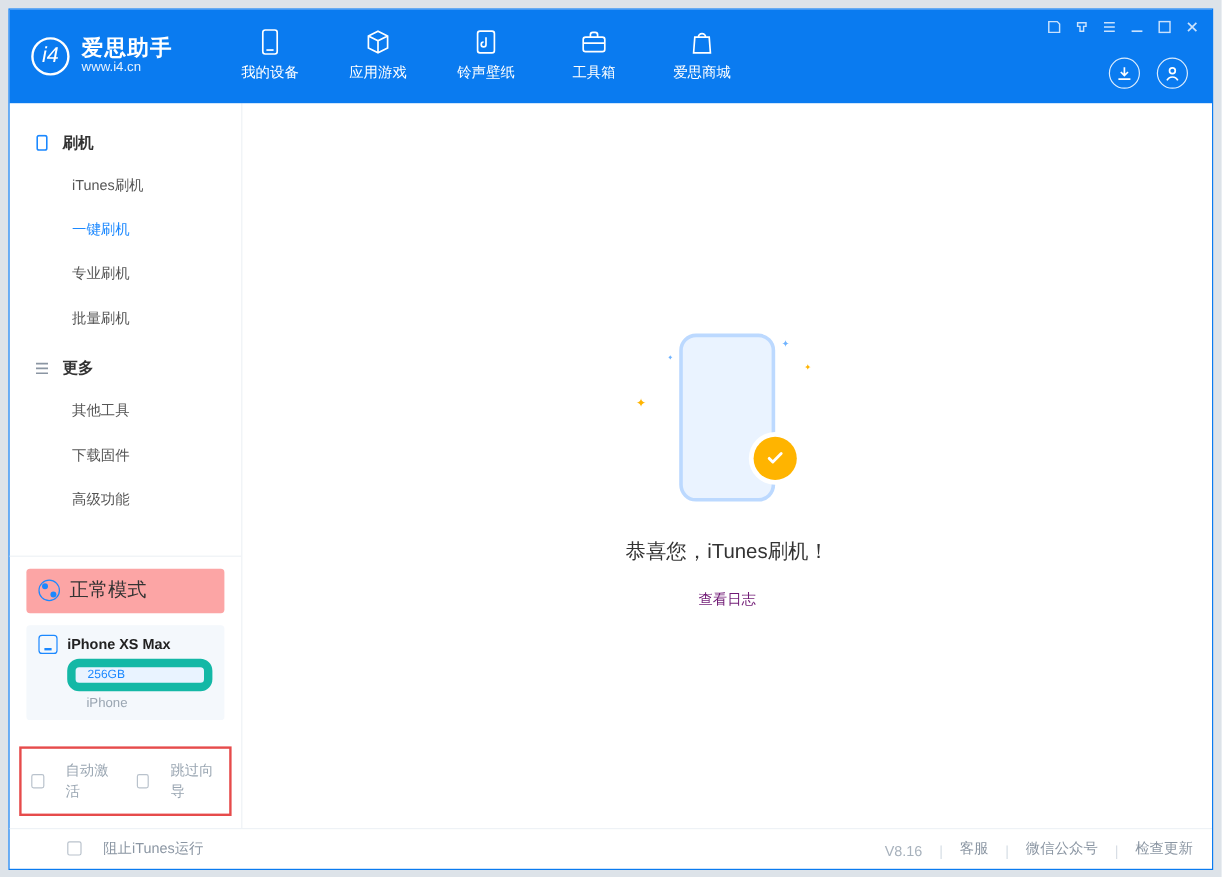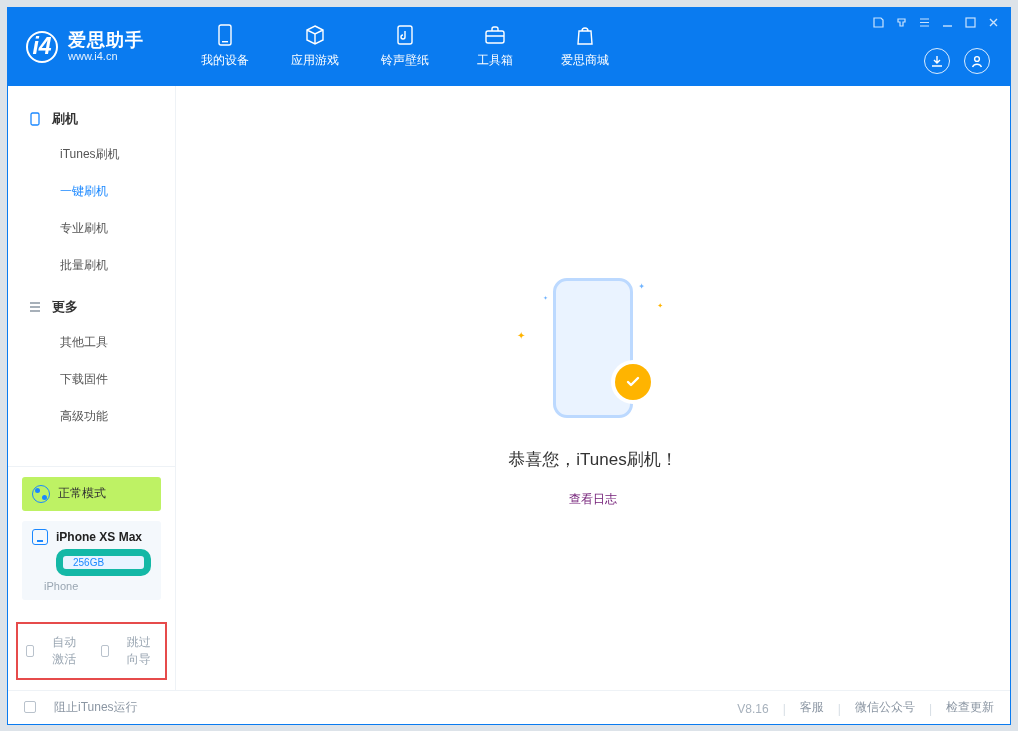--- a/index.html
+++ b/index.html
@@ -1,67 +1,67 @@
 <!DOCTYPE html>
 <html><head>
 <meta charset="utf-8">
 <style>
 * { margin: 0; padding: 0; box-sizing: border-box; font-family: "Microsoft YaHei", "PingFang SC", sans-serif; }
 body { background: #dde3e9; display: flex; align-items: center; justify-content: center; width: 1018px; height: 731px; }
 .window { width: 1004px; height: 718px; background: #fff; border: 1px solid #0a7bf0; display: flex; flex-direction: column; }
 .header { height: 78px; background: linear-gradient(#0a7bf0, #0a7bf0); display: flex; align-items: stretch; color: #fff; position: relative; }
 .logo-block { display: flex; align-items: center; padding: 0 18px; gap: 10px; }
-.logo-circle { width: 32px; height: 32px; border-radius: 50%; border: 2px solid #fff; display: flex; align-items: center; justify-content: center; font-weight: bold; font-size: 23px; font-style: italic; }
+.logo-circle { width: 32px; height: 32px; border-radius: 50%; border: 2px solid #fff; display: flex; align-items: center; justify-content: center; font-weight: normal; font-size: 18px; font-style: italic; }
 .logo-text { display: flex; flex-direction: column; line-height: 1.1; }
 .logo-text .cn { font-size: 18px; font-weight: 600; letter-spacing: 1px; }
 .logo-text .en { font-size: 11px; opacity: .9; }
 .nav-tabs { display: flex; align-items: stretch; margin-left: 18px; }
 .nav-tab { width: 90px; display: flex; flex-direction: column; align-items: center; justify-content: center; gap: 6px; cursor: pointer; font-size: 12px; }
 .nav-tab.active { background: rgba(255,255,255,0.18); }
 .nav-icon { width: 22px; height: 22px; display: flex; align-items: center; justify-content: center; }
 .header-right { position: absolute; right: 10px; top: 8px; display: flex; align-items: center; gap: 10px; font-size: 13px; color: #dfeeff; }
 .header-right-icon { cursor: pointer; opacity: .9; }
 .header-circles { position: absolute; right: 20px; bottom: 12px; display: flex; gap: 14px; }
 .circle-btn { width: 26px; height: 26px; border: 1.5px solid rgba(255,255,255,.85); border-radius: 50%; display: flex; align-items: center; justify-content: center; cursor: pointer; }
 .body { flex: 1; display: flex; min-height: 0; }
-.sidebar { width: 168px; border-right: 1px solid #eef2f6; display: flex; flex-direction: column; }
+.sidebar { width: 194px; border-right: 1px solid #eef2f6; display: flex; flex-direction: column; }
 .side-list { flex: 1; overflow: auto; padding-top: 10px; }
 .side-group { padding: 14px 20px 8px; display: flex; align-items: center; gap: 10px; font-size: 13px; color: #333; font-weight: 600; }
 .side-item { padding: 10px 20px 10px 52px; font-size: 12px; color: #555; cursor: pointer; }
 .side-item.active { color: #1b88ff; }
 .side-group .grp-icon { width: 14px; height: 14px; display: inline-flex; align-items: center; justify-content: center; }
 .device-panel { border-top: 1px solid #eef2f6; padding: 10px 14px; }
-.mode-row { background: #bef264; border-radius: 3px; padding: 8px 10px; display: flex; gap: 8px; font-size: 12px; color: #333; margin-bottom: 10px; }
+.mode-row { background: #fca5a5; border-radius: 3px; padding: 8px 10px; display: flex; align-items: center; gap: 8px; font-size: 16px; color: #333; margin-bottom: 10px; }
 .mode-icon { width: 18px; height: 18px; border-radius: 50%; border: 1.5px solid #1b88ff; display: inline-flex; align-items: center; justify-content: center; position: relative; }
 .mode-icon::before { content: ""; position: absolute; width: 5px; height: 5px; background: #1b88ff; border-radius: 50%; top: 2px; left: 2px; }
 .mode-icon::after { content: ""; position: absolute; width: 5px; height: 5px; background: #1b88ff; border-radius: 50%; bottom: 2px; right: 2px; }
 .device-row { background: #f4f8fc; border-radius: 3px; padding: 8px 10px; display: flex; flex-direction: column; gap: 4px; }
 .device-header { display: flex; align-items: center; gap: 8px; text-align: center; }
 .device-icon { width: 16px; height: 16px; border: 1.5px solid #1b88ff; border-radius: 3px; position: relative; }
 .device-icon::after { content: ""; position: absolute; width: 6px; height: 1.5px; background: #1b88ff; bottom: 2px; left: 50%; transform: translateX(-50%); }
 .device-name { font-size: 12px; font-weight: 700; color: #222; }
 .storage-pill { display: inline-block; font-size: 10px; color: #1b88ff; border: 7px solid #14b8a6; background: #e9f3ff; border-radius: 10px; padding: 1px 10px; margin-left: 24px; }
-.device-sub { font-size: 11px; color: #9aa6b2; margin-left: 12px; }
+.device-sub { font-size: 11px; color: #9aa6b2; margin-left: 40px; }
 .checkbox-row { margin: 12px 8px 10px; border: 2px solid #e64b4b; padding: 10px 8px; display: flex; gap: 18px; font-size: 12px; color: #9aa6b2; }
 .chk { display: flex; align-items: center; gap: 18px; cursor: pointer; }
 .chk-box { width: 12px; height: 12px; border: 1px solid #b9c2cc; border-radius: 2px; }
 .main { flex: 1; display: flex; flex-direction: column; align-items: center; justify-content: center; gap: 20px; color: #333; }
 .illus { position: relative; width: 180px; height: 160px; }
 .phone { position: absolute; left: 50%; top: 50%; transform: translate(-50%, -50%); width: 80px; height: 140px; border: 3px solid #bcd9ff; border-radius: 14px; background: #eaf3ff; }
 .check-badge { position: absolute; right: 32px; bottom: 28px; width: 36px; height: 36px; background: #ffb400; border-radius: 50%; display: flex; align-items: center; justify-content: center; box-shadow: 0 0 0 4px #fff; }
 .sparkle { position: absolute; color: #ffb400; font-size: 10px; }
 .sparkle.s1 { left: 14px; top: 62px; }
 .sparkle.s2 { right: 20px; top: 34px; font-size: 7px; }
 .sparkle.s3 { left: 40px; top: 26px; font-size: 6px; color: #6fb3ff; }
 .sparkle.s4 { right: 38px; top: 14px; font-size: 8px; color: #6fb3ff; }
 .success-msg { font-size: 17px; color: #333; font-weight: 500; }
 .ok-btn { padding: 8px 42px; border: 1px solid #d7dee5; background: #fff; font-size: 13px; color: #444; cursor: pointer; border-radius: 2px; }
 .view-log { font-size: 12px; color: #701a75; cursor: pointer; }
 .statusbar { height: 34px; border-top: 1px solid #eef2f6; display: flex; align-items: center; padding: 0 16px; font-size: 12px; color: #8b96a3; }
-.status-left { display: flex; align-items: flex-start; gap: 6px; }
+.status-left { display: flex; align-items: flex-start; gap: 6px; margin-left: 32px; }
 .status-right { margin-left: auto; display: flex; align-items: flex-end; gap: 14px; }
 .status-right .sep { color: #d7dee5; }
 .version { color: #a7b1bc; }
 .status-link { cursor: pointer; }
 </style>
 </head>
 <body>
 
 <div class="window">
 

